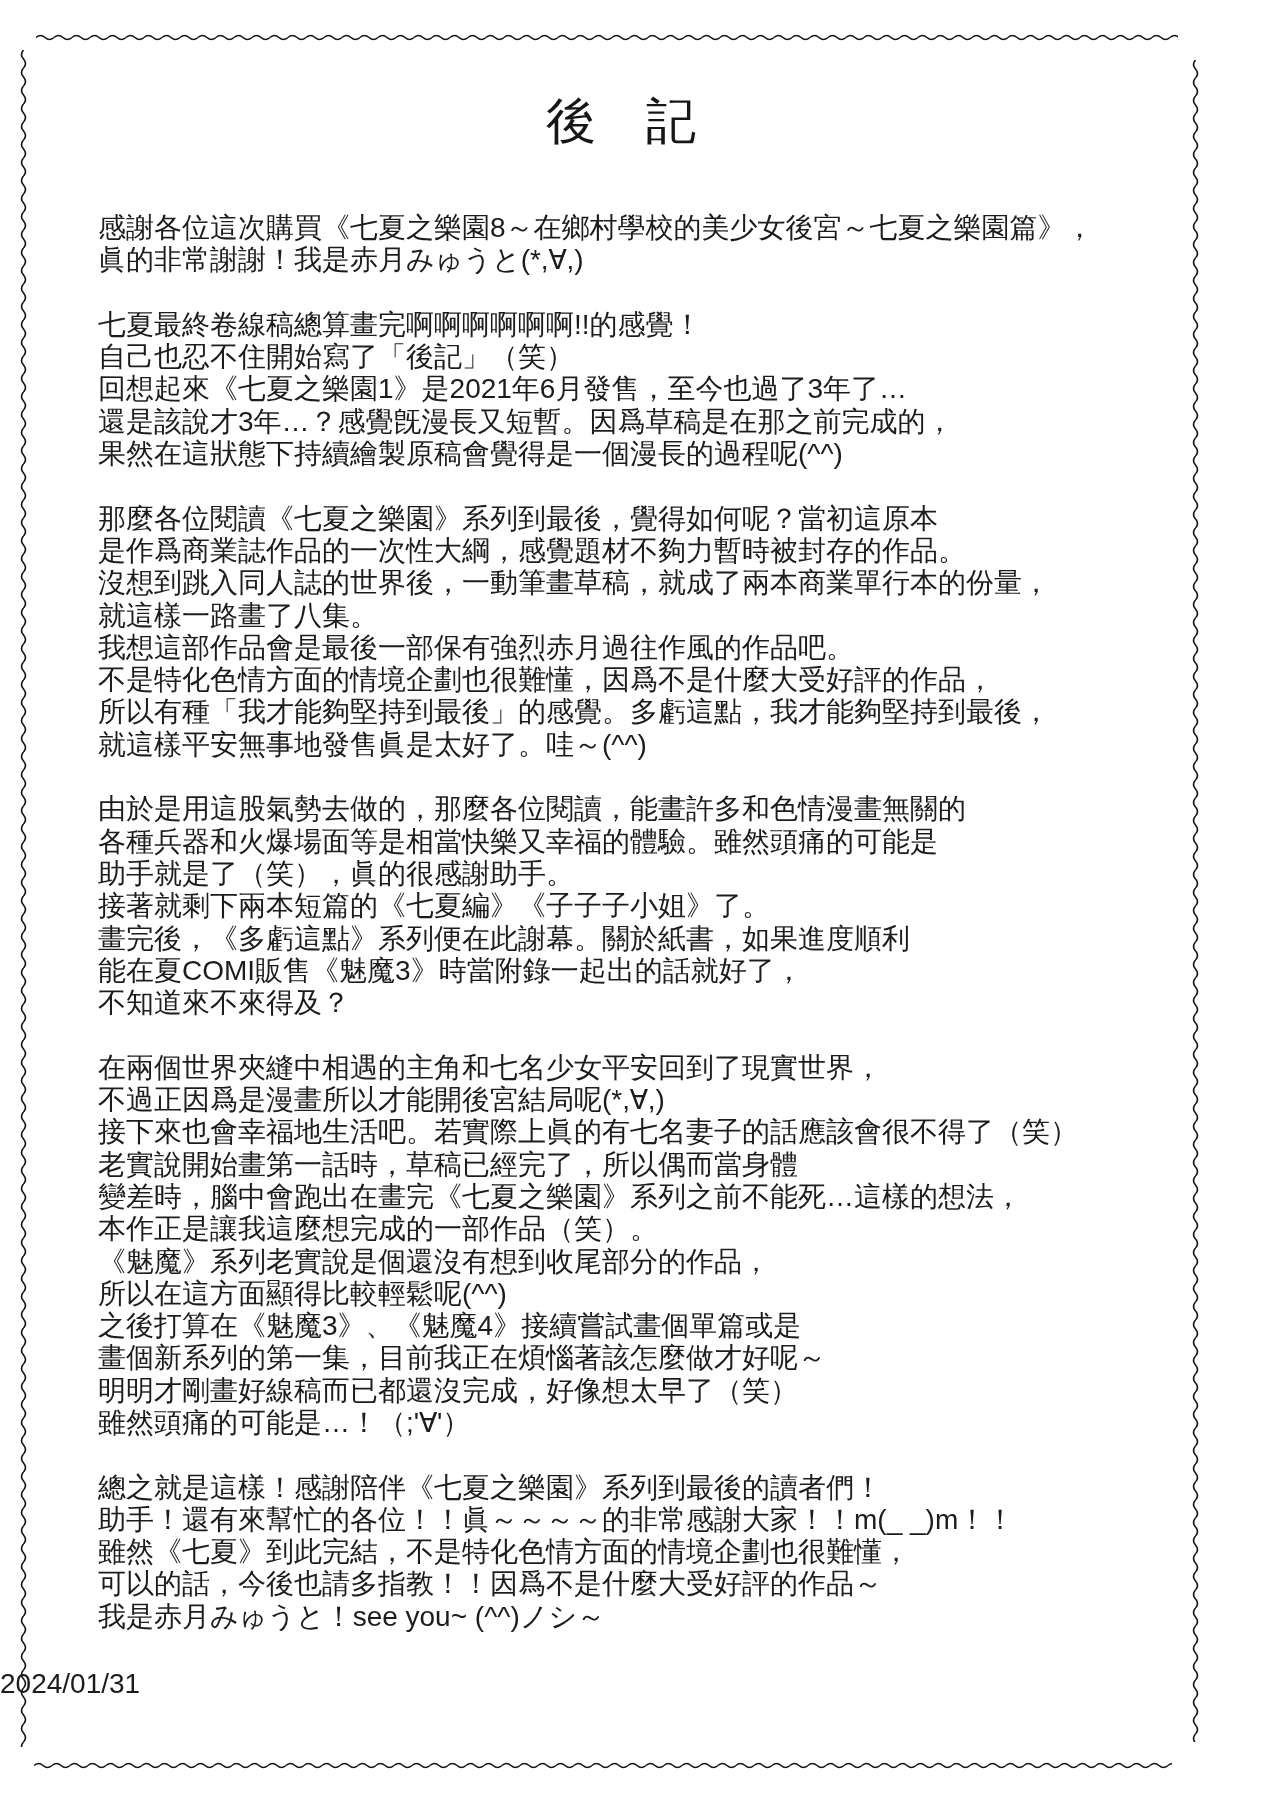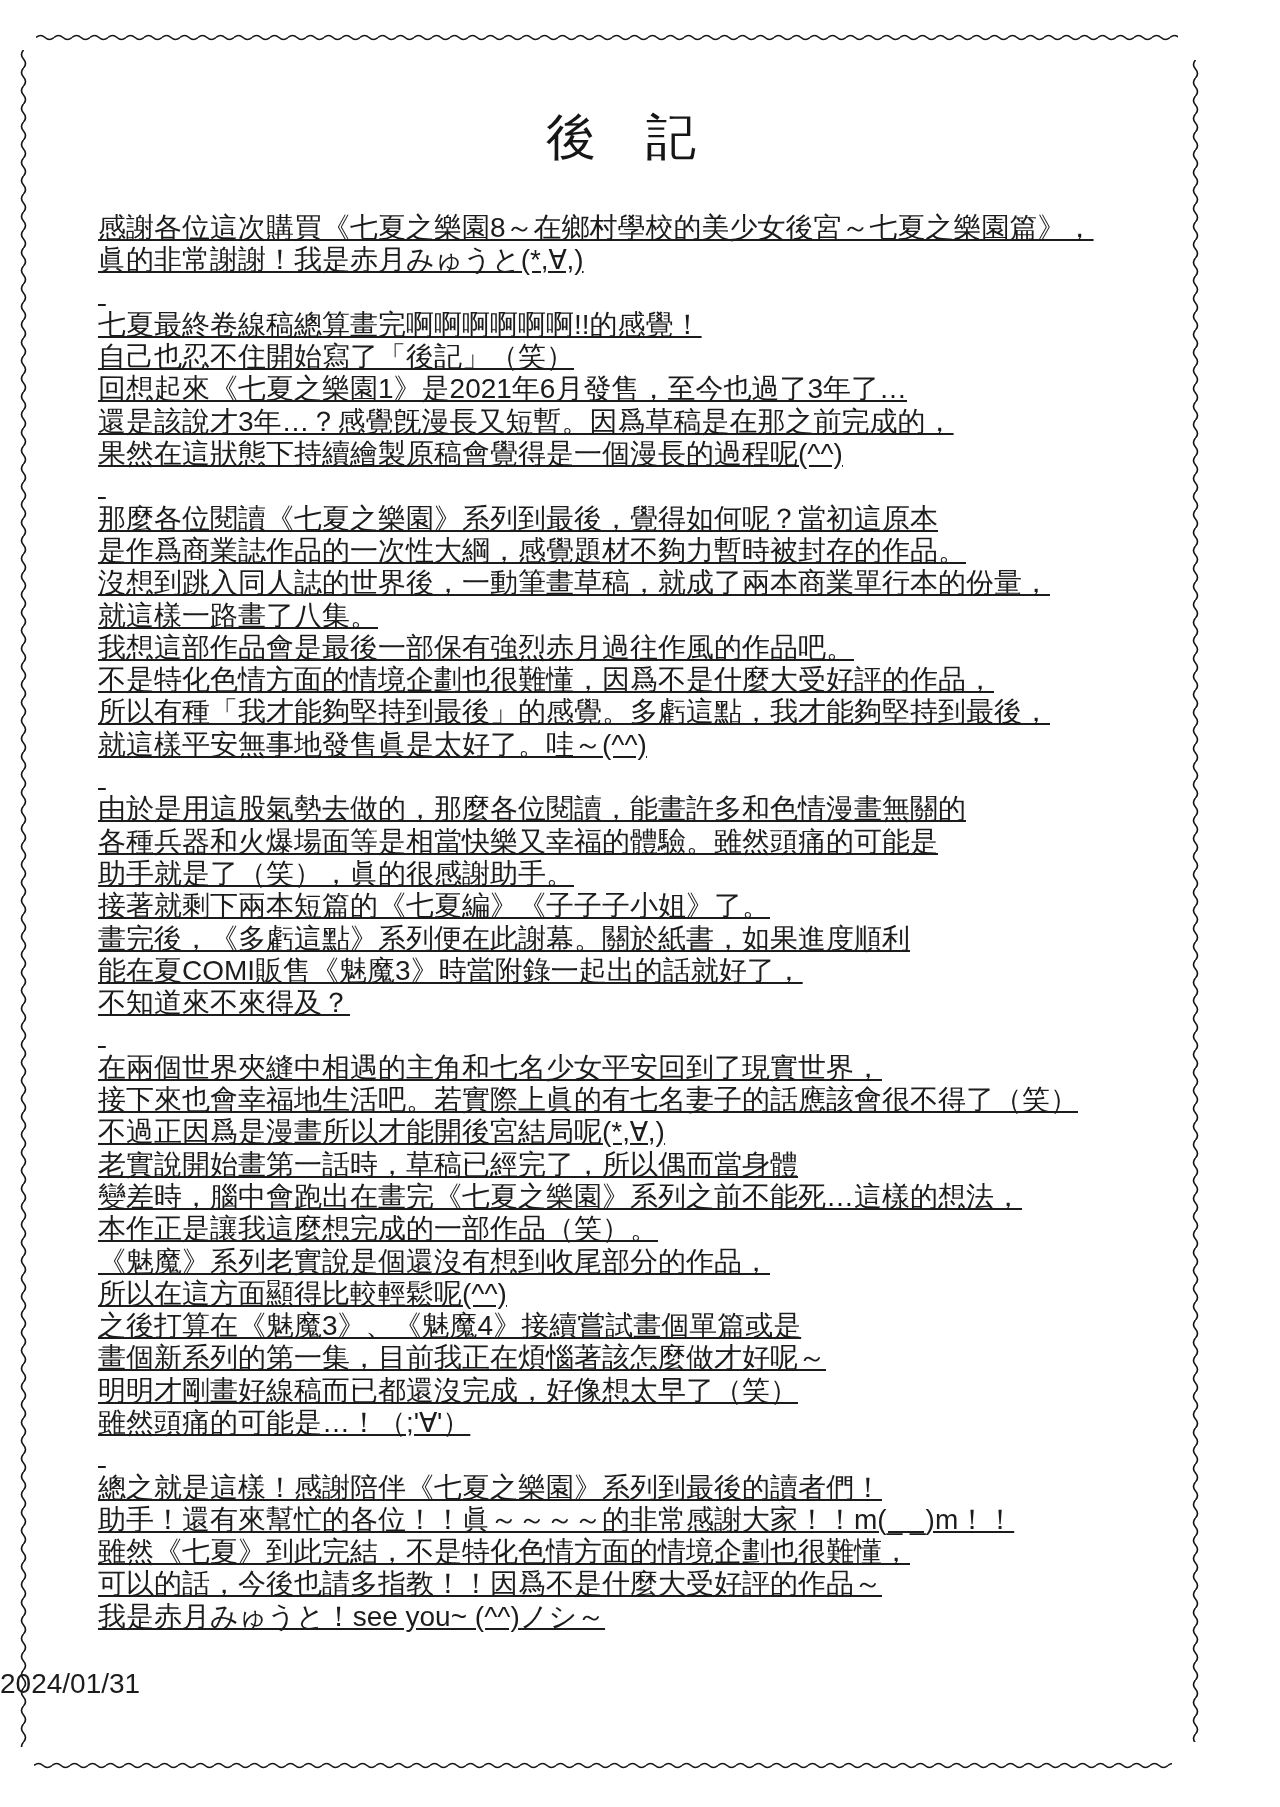--- a/index.html
+++ b/index.html
@@ -8,37 +8,36 @@
     width:1280px;
     height:1807px;
     background:#ffffff;
     font-family:"Liberation Sans", sans-serif;
     color:#1c1c1c;
     overflow:hidden;
   }
   .border-wave{position:absolute;display:block;}
   .page-title{
     position:absolute;
-    left:0; top:110px;
+    left:0; top:94px;
     width:1242px;
     margin:0;
     text-align:center;
     font-size:50px;
     font-weight:500;
     line-height:1.1;
     color:#161616;
   }
   .body-text{
     position:absolute;
     left:98px;
     top:212px;
     font-size:28px;
     font-weight:400;
     color:#1c1c1c;
-    text-decoration:underline;
   }
   .line{
     height:32.3px;
     line-height:32.3px;
     white-space:pre;
   }
   .date-line{
     position:absolute;
     top:1668px;
     left:0;
@@ -100,22 +99,22 @@
       <div class="line">&nbsp;</div>
       <div class="line">由於是用這股氣勢去做的，那麼各位閱讀，能畫許多和色情漫畫無關的</div>
       <div class="line">各種兵器和火爆場面等是相當快樂又幸福的體驗。雖然頭痛的可能是</div>
       <div class="line">助手就是了（笑），眞的很感謝助手。</div>
       <div class="line">接著就剩下兩本短篇的《七夏編》《子子子小姐》了。</div>
       <div class="line">畫完後，《多虧這點》系列便在此謝幕。關於紙書，如果進度順利</div>
       <div class="line">能在夏COMI販售《魅魔3》時當附錄一起出的話就好了，</div>
       <div class="line">不知道來不來得及？</div>
       <div class="line">&nbsp;</div>
       <div class="line">在兩個世界夾縫中相遇的主角和七名少女平安回到了現實世界，</div>
+      <div class="line">不過正因爲是漫畫所以才能開後宮結局呢(*,∀,)</div>
       <div class="line">接下來也會幸福地生活吧。若實際上眞的有七名妻子的話應該會很不得了（笑）</div>
-      <div class="line">不過正因爲是漫畫所以才能開後宮結局呢(*,∀,)</div>
       <div class="line">老實說開始畫第一話時，草稿已經完了，所以偶而當身體</div>
       <div class="line">變差時，腦中會跑出在畫完《七夏之樂園》系列之前不能死…這樣的想法，</div>
       <div class="line">本作正是讓我這麼想完成的一部作品（笑）。</div>
       <div class="line">《魅魔》系列老實說是個還沒有想到收尾部分的作品，</div>
       <div class="line">所以在這方面顯得比較輕鬆呢(^^)</div>
       <div class="line">之後打算在《魅魔3》、《魅魔4》接續嘗試畫個單篇或是</div>
       <div class="line">畫個新系列的第一集，目前我正在煩惱著該怎麼做才好呢～</div>
       <div class="line">明明才剛畫好線稿而已都還沒完成，好像想太早了（笑）</div>
       <div class="line">雖然頭痛的可能是…！（;'∀'）</div>
       <div class="line">&nbsp;</div>

